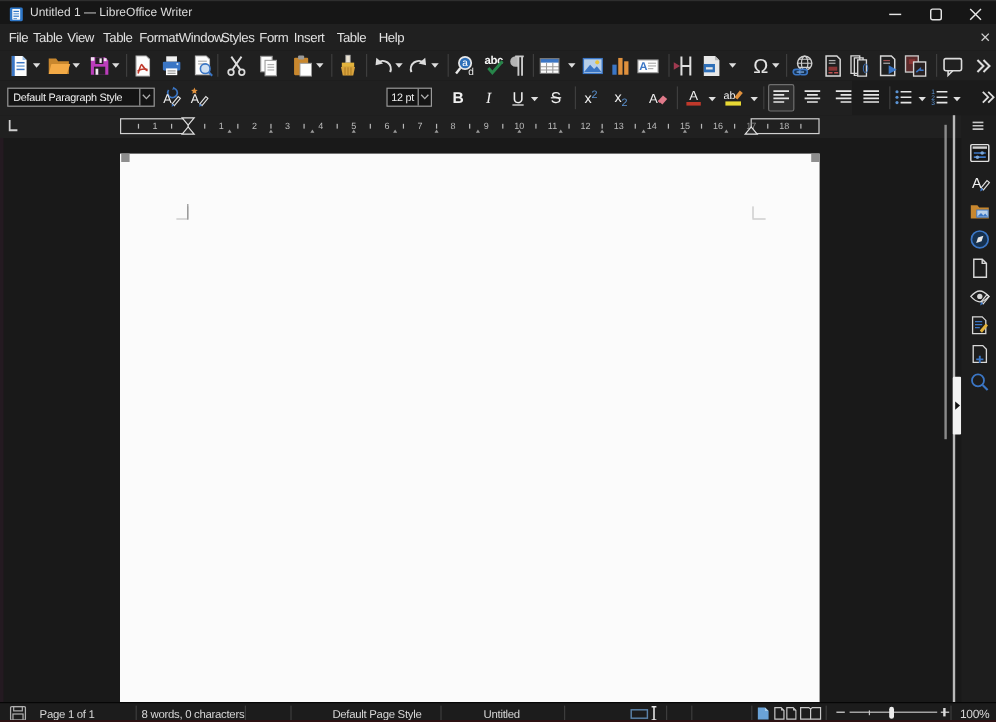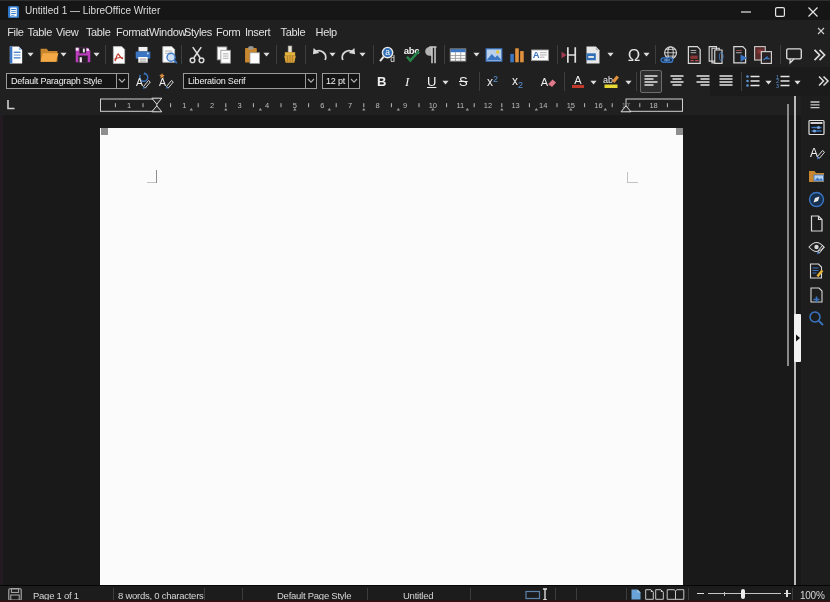--- a/index.html
+++ b/index.html
@@ -316,28 +316,20 @@
       <path d="M9.5 14.5 L14.5 8.5 L16.3 10 L11.3 16 z" fill="none" stroke="#dcdcdc" stroke-width="1"></path>
       <path d="M9.5 14.5 L11.3 16 L9 17 z" fill="#3b76c5"></path>
     </svg>
 
  <svg class="ic" style="left:156px;top:5px" viewBox="0 0 18 18">
       <path d="M6 1 l0.8 1.8 l2 0.2 l-1.5 1.3 l0.45 1.9 l-1.75 -1 l-1.75 1 l0.45 -1.9 l-1.5 -1.3 l2 -0.2 z" fill="#e0913d"></path>
       <text x="6.5" y="14" font-size="10.5" fill="#f0f0f0" text-anchor="middle" font-family="Liberation Sans">A</text>
       <path d="M10.5 14.5 L15.5 8.5 L17.3 10 L12.3 16 z" fill="none" stroke="#dcdcdc" stroke-width="1"></path>
       <path d="M10.5 14.5 L12.3 16 L10 17 z" fill="#3b76c5"></path>
     </svg>
- <div class="combo" style="left:183px;width:134px">
-      <span class="ct">Liberation Serif</span>
-      <span class="cb">
-        <svg class="cv" viewBox="0 0 8 6">
-          <path d="M1 1 L4 4.2 L7 1" fill="none" stroke="#b0b0b0" stroke-width="1.1"></path>
-        </svg>
-      </span>
-    </div>
  <div class="combo" style="left:322px;width:38px">
       <span class="ct" style="left:3px;letter-spacing:-0.2px">12 pt</span>
       <span class="cb">
         <svg class="cv" viewBox="0 0 8 6">
           <path d="M1 1 L4 4.2 L7 1" fill="none" stroke="#b0b0b0" stroke-width="1.1"></path>
         </svg>
       </span>
     </div>
  <div class="abs" style="left:377px;top:7px;font-size:13px;font-weight:bold;color:#f0f0f0">B</div>
  <div class="abs" style="left:405px;top:7px;font-size:13px;font-style:italic;color:#f0f0f0;font-family:'Liberation Serif',serif">I</div>

